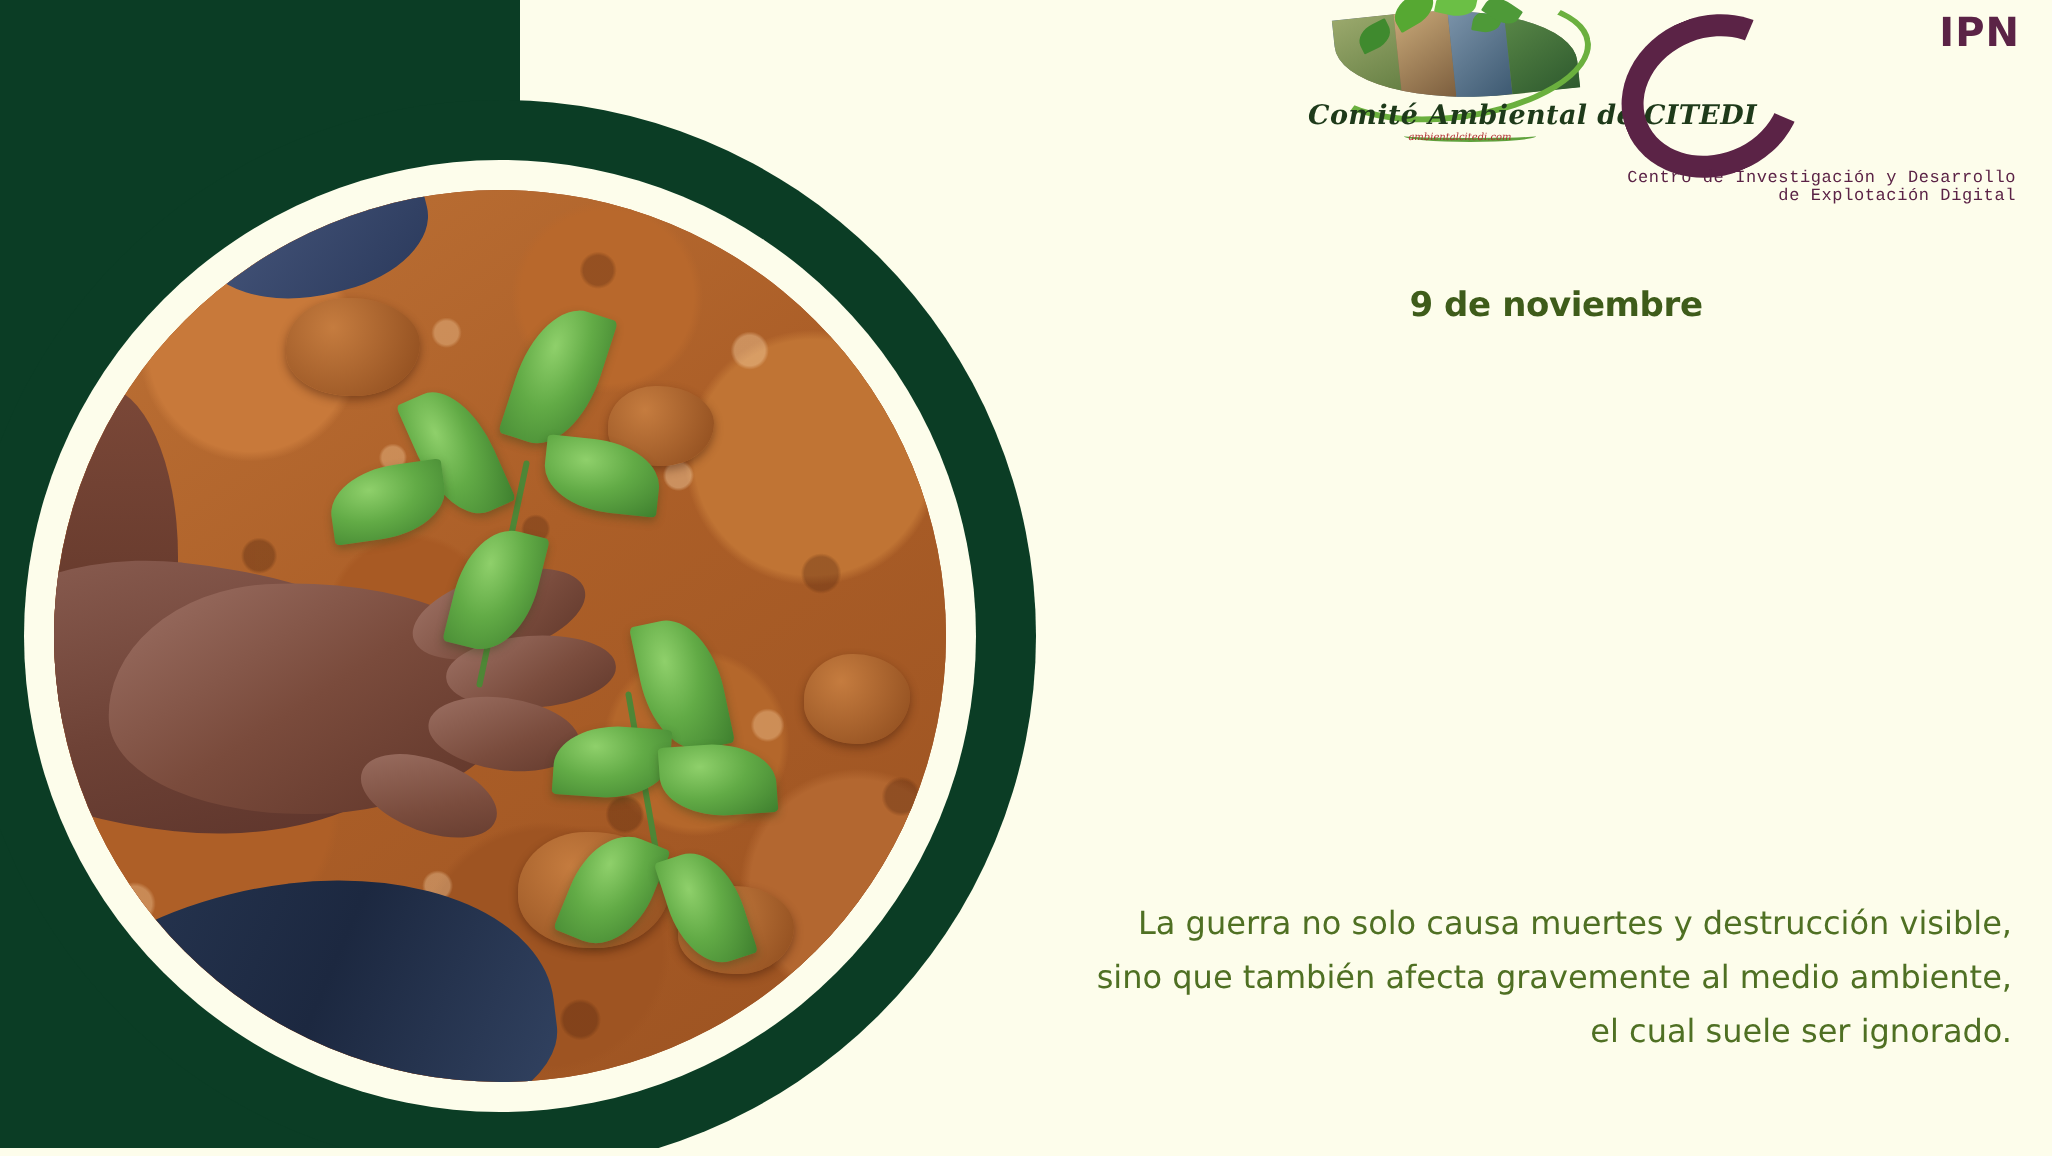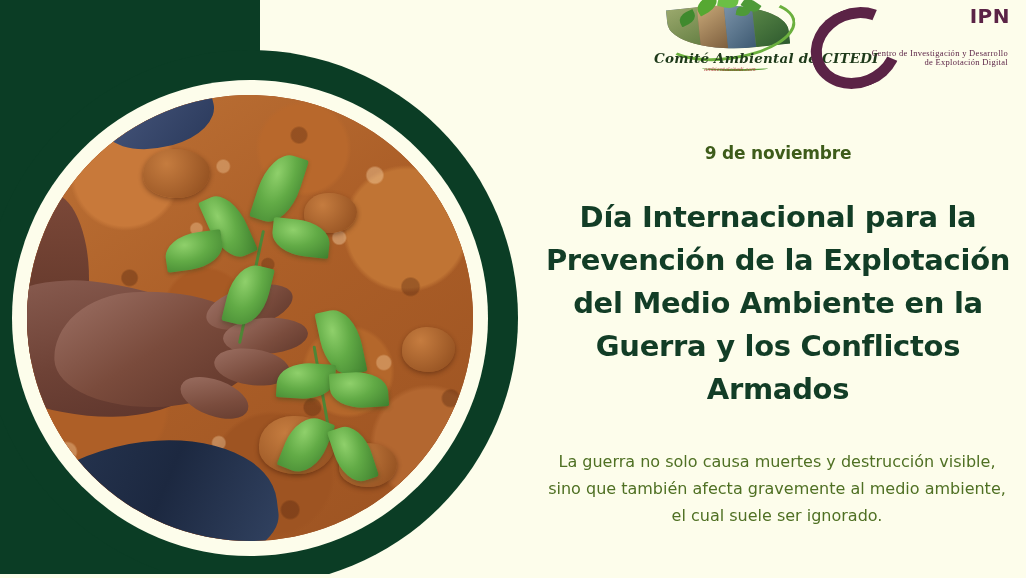--- a/index.html
+++ b/index.html
@@ -330,25 +330,26 @@
     font-weight: bold;
     font-style: italic;
     font-size: 30px;
     color: #1E7A4A;
     letter-spacing: -1px;
     text-shadow: 1px 1px 0 #0E5233;
   }
   .citedi-sub1, .citedi-sub2 {
     position: absolute;
     right: 6px;
-    font-family: Liberation Serif, serif;
+    font-family: Liberation Mono, monospace;
     font-size: 8.5px;
     color: #5B2346;
     letter-spacing: .3px;
     white-space: nowrap;
+    margin-top: 36px;
   }
   .citedi-sub1 { top: 44px; }
   .citedi-sub2 { top: 53px; }
 
   
   .date-line {
     position: absolute;
     left: 0;
     top: 143px;
     width: 496px;
@@ -370,21 +371,21 @@
     font-size: 29px;
     line-height: 43px;
     color: #123D26;
     letter-spacing: -.3px;
   }
   .body-text {
     position: absolute;
     left: 18px;
     top: 448px;
     width: 458px;
-    text-align: center;
+    text-align: right;
     font-family: "DejaVu Sans", sans-serif;
     font-size: 16px;
     line-height: 27px;
     color: #4F7023;
   }
 </style>
 </head>
 <body>
 
 <div id="poster">
@@ -459,17 +460,16 @@
 
       <div class="logo-citedi">
         <div class="citedi-swoosh"></div>
         <div class="citedi-ipn">IPN</div>
         <div class="citedi-sub1">Centro de Investigación y Desarrollo</div>
         <div class="citedi-sub2">de Explotación Digital</div>
       </div>
     </div>
 
     <div class="date-line">9 de noviembre</div>
-    <div class="main-title">Día Internacional para la Prevención de la Explotación del Medio Ambiente en la Guerra y los Conflictos Armados</div>
     <div class="body-text">La guerra no solo causa muertes y destrucción visible, sino que también afecta gravemente al medio ambiente, el cual suele ser ignorado.</div>
 
   </div>
 </div>
 
 </body></html>

